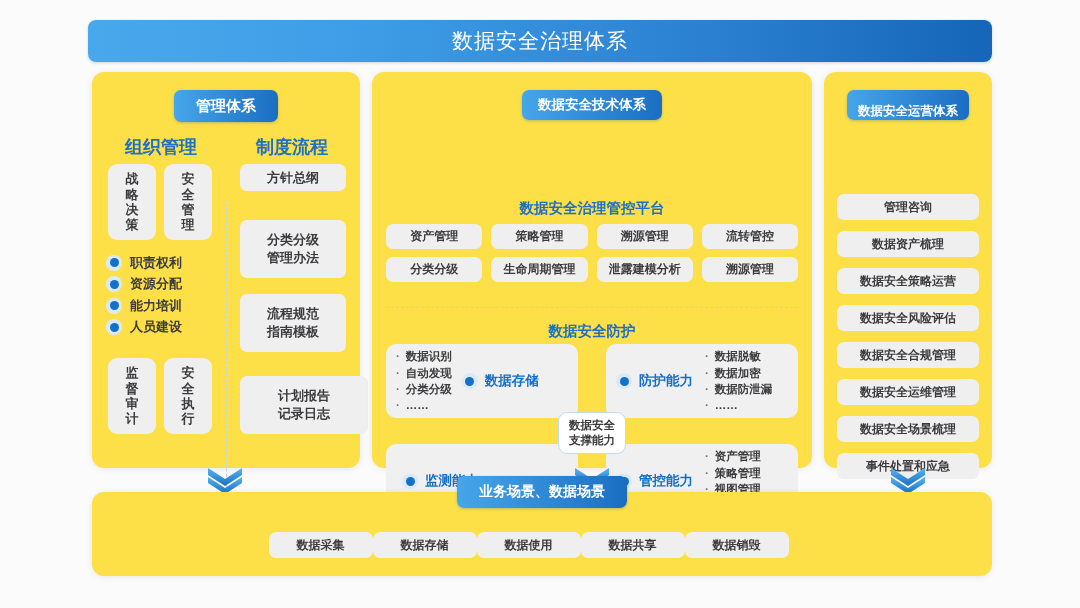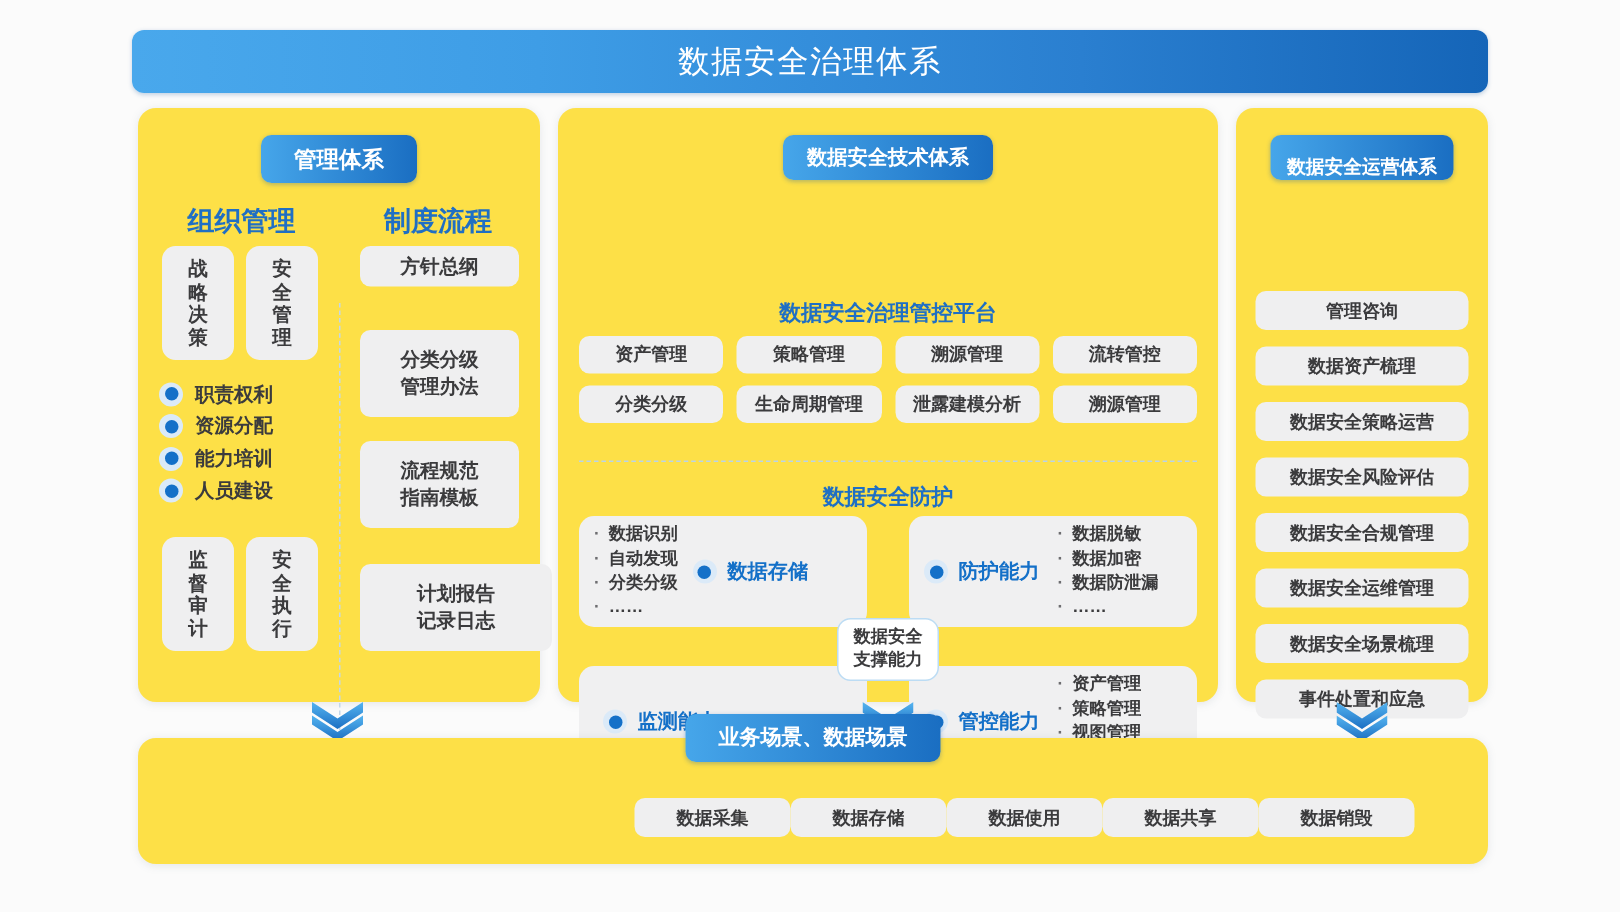--- a/index.html
+++ b/index.html
@@ -114,21 +114,21 @@
   }
 
   
   #right-list { position: absolute; top: 122px; left: 13px; width: 142px; }
   #right-list .chip { height: 26px; font-size: 12px; margin-bottom: 11px; }
 
   
   #bottom-hdr { position: absolute; top: -16px; left: 0; width: 100%; display: flex; justify-content: center; }
   #bottom-chips {
     position: absolute; top: 40px; left: 22px; width: 829px;
-    display: flex; justify-content: flex-end;
+    display: flex; justify-content: center;
   }
   #bottom-chips .chip { width: 104px; height: 26px; font-size: 12px; }
 
   
   .chev { position: absolute; width: 34px; height: 26px; }
   .chev svg { width: 34px; height: 26px; display: block; }
   #chev-left   { left: 208px; top: 468px; }
   #chev-center { left: 575px; top: 468px; }
   #chev-right  { left: 891px; top: 468px; }
 </style>

